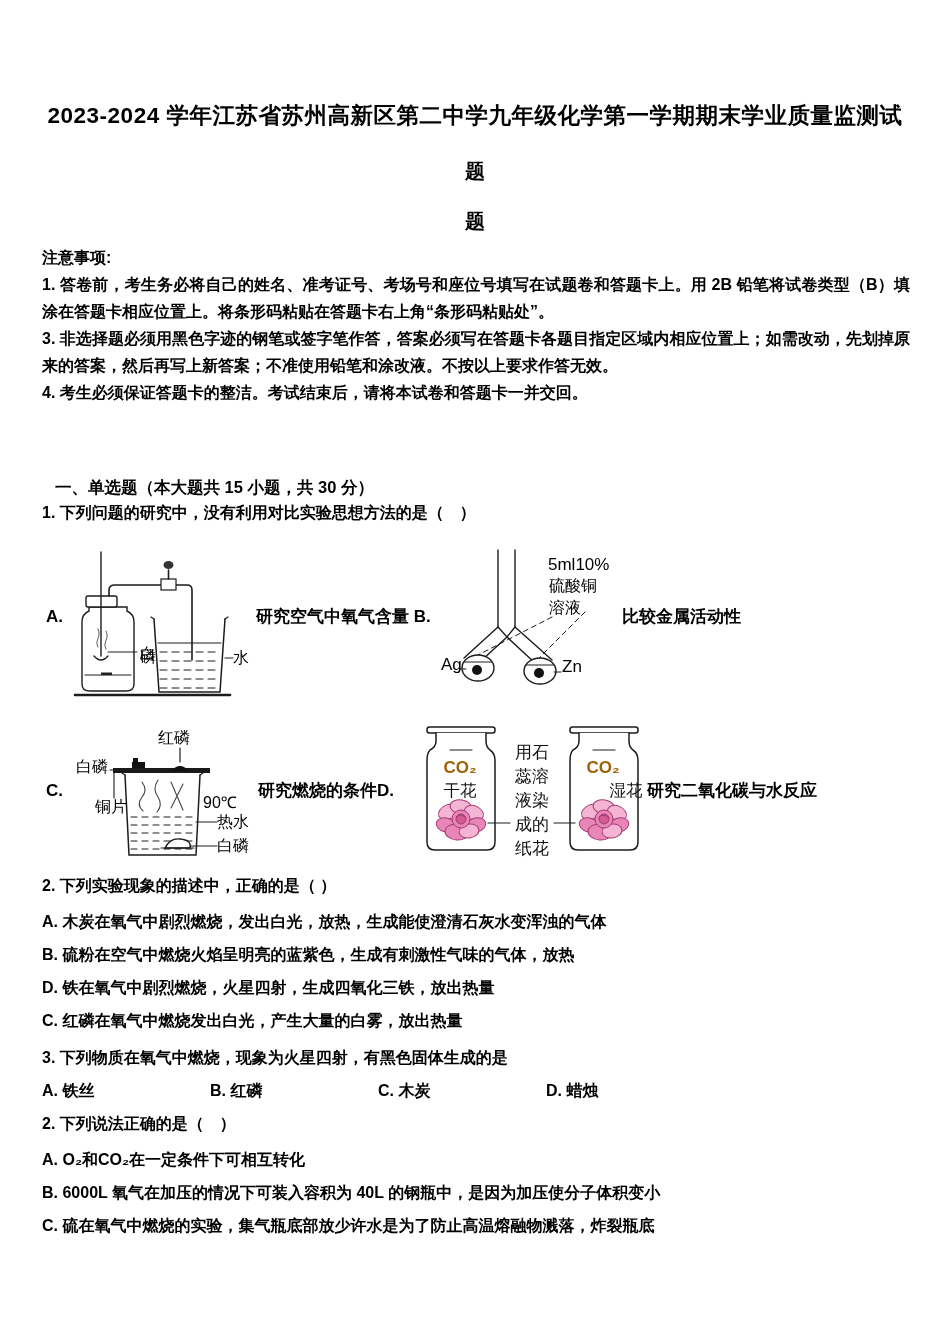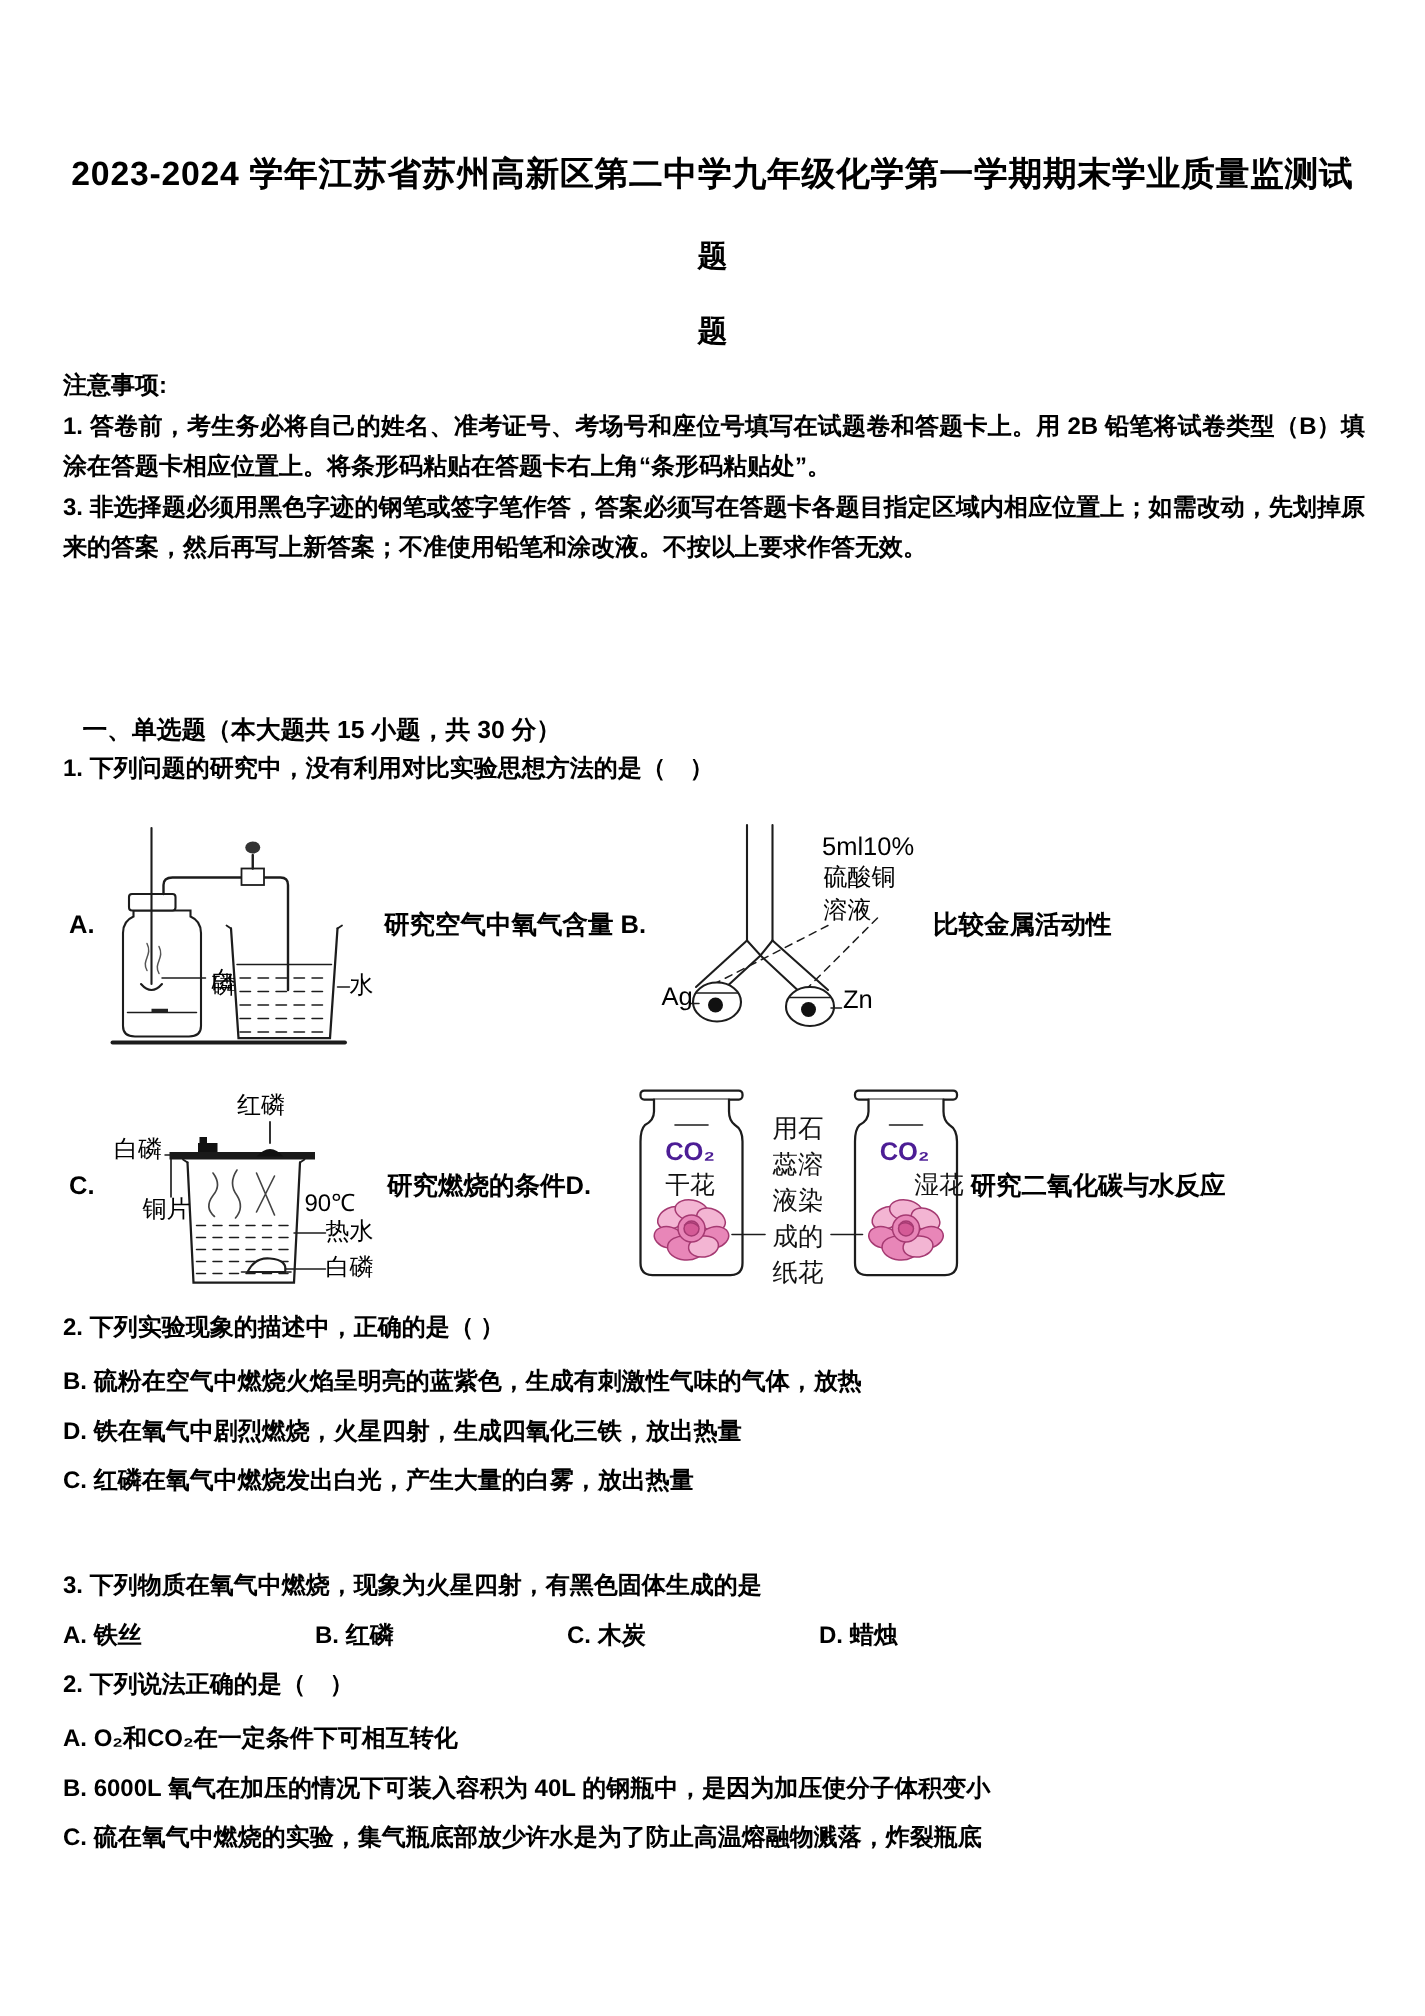--- a/index.html
+++ b/index.html
@@ -22,38 +22,39 @@
   .optrow span{width:168px;}
   .optrow span:last-child{width:auto;}
   .drow{left:0;width:950px;}
   .row1{top:543px;height:172px;}
   .row2{top:715px;height:160px;}
   .optletter{font-size:17px;font-weight:700;line-height:22px;}
   .caption{font-size:17px;font-weight:700;line-height:22px;white-space:nowrap;}
   .dlabel{font-size:16px;font-weight:500;line-height:20px;white-space:nowrap;}
   .dlabel.small{font-size:17px;text-align:center;}
   .vlabel{writing-mode:vertical-rl;text-orientation:upright;line-height:18px;letter-spacing:2px;}
-  .co2{font-size:17px;font-weight:700;text-align:center;color:#4c1d95;line-height:20px;}
+  .co2{font-size:17px;font-weight:700;text-align:center;color:#a16207;line-height:20px;}
   .flower-caption{font-size:16.5px;font-weight:500;text-align:center;line-height:20px;color:#111;}
   .midnote{font-size:17px;font-weight:500;text-align:center;line-height:24px;color:#111;}
   svg{overflow:visible;}
 </style>
 </head>
 <body>
 
 <div class="page">
 
   <div class="abs title1">2023-2024 学年江苏省苏州高新区第二中学九年级化学第一学期期末学业质量监测试</div>
   <div class="abs titlec" style="top:156px">题</div>
   <div class="abs titlec" style="top:206px">题</div>
 
   <div class="abs notice">
     <p class="nh">注意事项:</p>
     <p>1. 答卷前，考生务必将自己的姓名、准考证号、考场号和座位号填写在试题卷和答题卡上。用 2B 铅笔将试卷类型（B）填涂在答题卡相应位置上。将条形码粘贴在答题卡右上角“条形码粘贴处”。</p>
     <p>3. 非选择题必须用黑色字迹的钢笔或签字笔作答，答案必须写在答题卡各题目指定区域内相应位置上；如需改动，先划掉原来的答案，然后再写上新答案；不准使用铅笔和涂改液。不按以上要求作答无效。</p>
+    <p>4. 考生必须保证答题卡的整洁。考试结束后，请将本试卷和答题卡一并交回。</p>
   </div>
 
   <div class="abs sect">一、单选题（本大题共 15 小题，共 30 分）</div>
 
   <div class="abs" style="top:503px;left:42px;width:868px">
     <p class="stem" style="margin:0">
       <span>1. 下列问题的研究中，</span><span class="em">没有利用对比实验思想方法的是</span><span>（　）</span>
     </p>
   </div>
 
@@ -225,20 +226,21 @@
       <div>液染</div>
       <div>成的</div>
       <div>纸花</div>
     </div>
 
     <div class="abs caption" style="left:647px;top:65px">研究二氧化碳与水反应</div>
   </div>
 
   <div class="abs qblock q2">
     <p class="stem">2. 下列实验现象的描述中，正确的是（ ）</p>
+    <p class="option">A. 木炭在氧气中剧烈燃烧，发出白光，放热，生成能使澄清石灰水变浑浊的气体</p>
     <p class="option">B. 硫粉在空气中燃烧火焰呈明亮的蓝紫色，生成有刺激性气味的气体，放热</p>
     <p class="option">D. 铁在氧气中剧烈燃烧，火星四射，生成四氧化三铁，放出热量</p>
     <p class="option">C. 红磷在氧气中燃烧发出白光，产生大量的白雾，放出热量</p>
   </div>
 
   <div class="abs qblock q3">
     <p class="stem" style="margin-bottom:0">3. 下列物质在氧气中燃烧，现象为火星四射，有黑色固体生成的是</p>
     <div class="optrow">
       <span>A. 铁丝</span>
       <span>B. 红磷</span>

